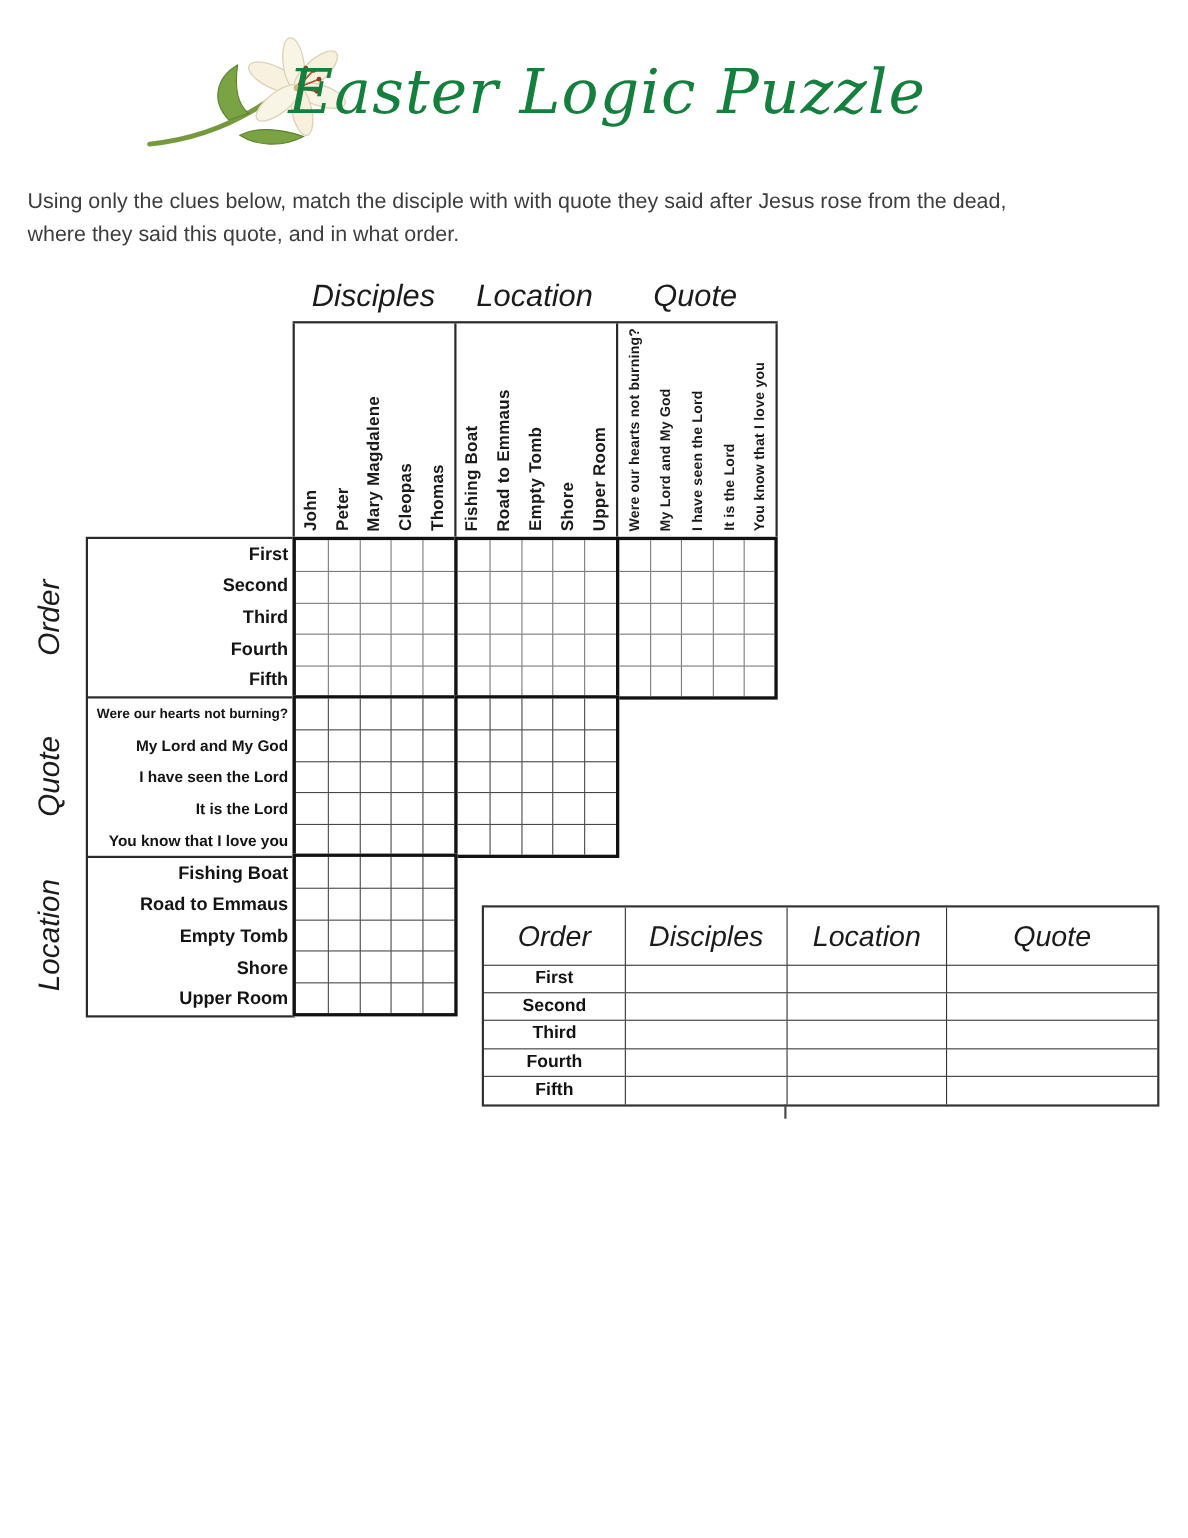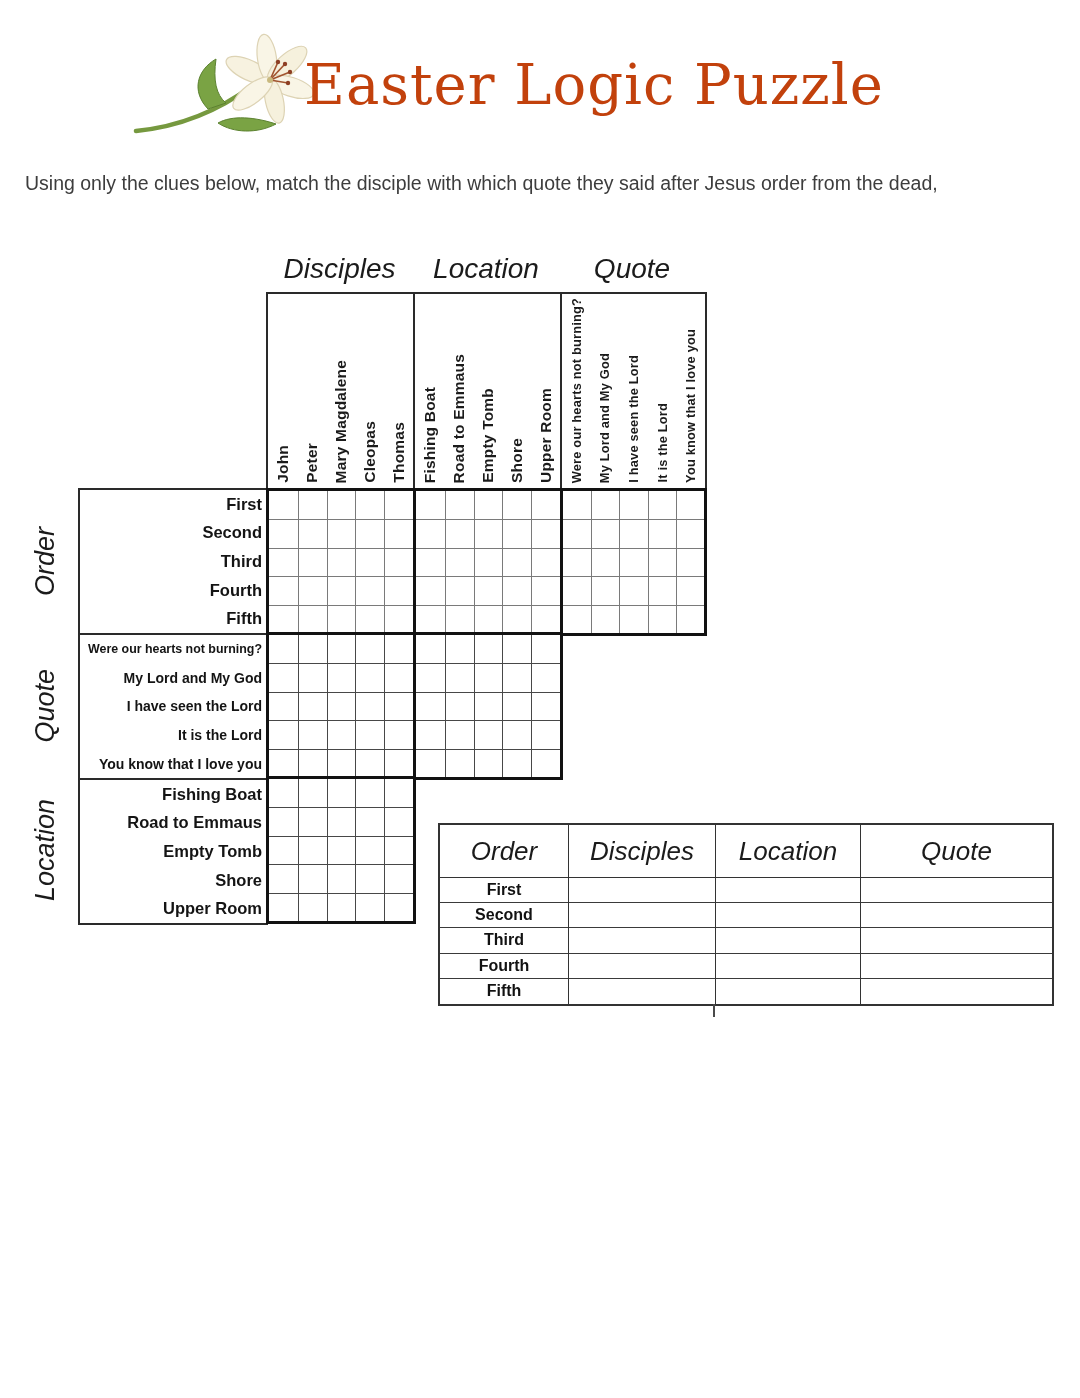--- a/index.html
+++ b/index.html
@@ -6,22 +6,22 @@
   .page {
     position:relative; width:1080px; height:1398px; background:#ffffff;
     font-family:"Liberation Sans", sans-serif; overflow:hidden;
   }
   .script { font-family:Liberation Sans, sans-serif; font-style:italic; }
 
   
   .lily { position:absolute; left:130px; top:28px; width:185px; height:118px; }
   .title {
     position:absolute; left:552px; top:52px; transform:translateX(-50%);
-    font-family:"DejaVu Serif", serif; 
-    font-size:56px; color:#c2410c; white-space:nowrap; letter-spacing:1px;margin-left:42px;
+    font-family:"DejaVu Serif", serif; font-style:italic;
+    font-size:56px; color:#15803d; white-space:nowrap; letter-spacing:1px;
   }
   .instructions {
     position:absolute; left:25px; top:168px; width:1030px;
     font-size:19.5px; line-height:30px; color:#3d3d3d;
   }
 
   
   .grid-script-label {
     position:absolute; top:243px; height:42px; display:flex;
     align-items:flex-end; justify-content:center;
@@ -156,21 +156,22 @@
       <circle cx="160" cy="44" r="2.2" fill="#8d3f24"></circle>
       <circle cx="158" cy="55" r="2.2" fill="#8d3f24"></circle>
       <circle cx="148" cy="34" r="2.2" fill="#8d3f24"></circle>
       <circle cx="140" cy="52" r="3" fill="#c9b97f"></circle>
     </g>
   </svg>
 
   <div class="title">Easter Logic Puzzle</div>
 
   <div class="instructions">
-    <div>Using only the clues below, match the disciple with which quote they said after Jesus order from the dead,</div>
+    <div>Using only the clues below, match the disciple with with quote they said after Jesus rose from the dead,</div>
+    <div>where they said this quote, and in what order.</div>
   </div>
 
   <div class="grid-script-label script gsl-disciples">Disciples</div>
   <div class="grid-script-label script gsl-location">Location</div>
   <div class="grid-script-label script gsl-quote">Quote</div>
 
   <div class="colheads">
     <div class="colhead-group">
       <div class="vhead">
           <span>John</span>

